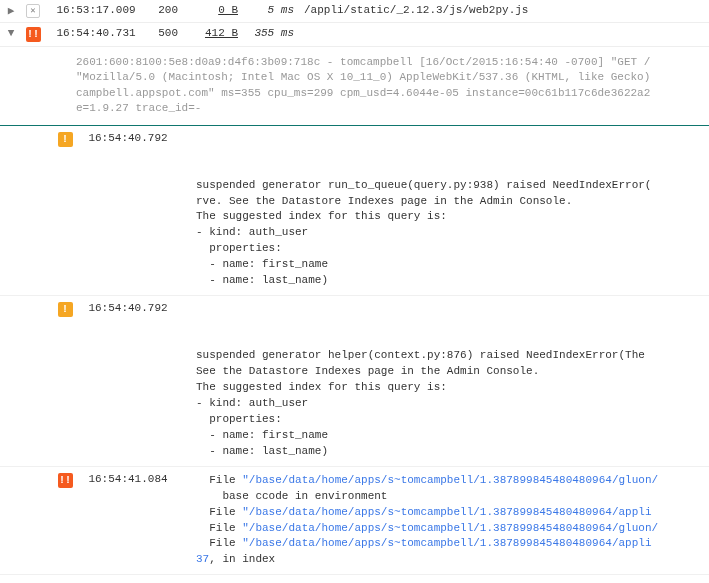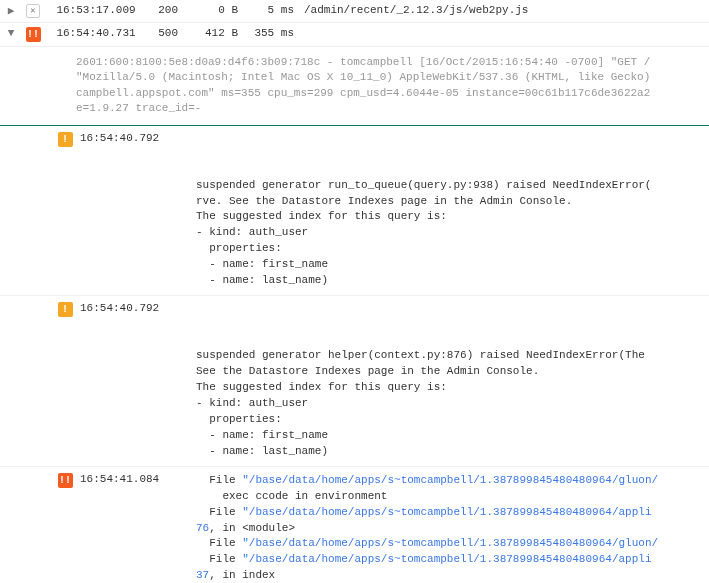--- a/index.html
+++ b/index.html
@@ -40,26 +40,28 @@
       width: 40px;
       text-align: right;
       flex-shrink: 0;
       padding-right: 6px;
     }
     .bytes-col {
       width: 60px;
       text-align: right;
       flex-shrink: 0;
       padding-right: 6px;
+      text-decoration: underline;
     }
     .duration-col {
       width: 60px;
       text-align: right;
       flex-shrink: 0;
       padding-right: 10px;
+      font-style: italic;
     }
     .path-col {
       flex: 1;
       color: #333;
       overflow: hidden;
       white-space: nowrap;
     }
     .badge-error {
       display: inline-block;
       width: 15px;
@@ -111,20 +113,21 @@
     }
     .sub-icon-col {
       width: 22px;
       text-align: center;
       flex-shrink: 0;
     }
     .sub-timestamp-col {
       width: 100px;
       flex-shrink: 0;
       padding-left: 4px;
+      text-align: center;
     }
     .sub-msg-col {
       flex: 1;
       padding-left: 20px;
       white-space: pre;
       line-height: 1.45;
       overflow: hidden;
       margin-top: 46px;
     }
     a.tb-link {
@@ -144,21 +147,21 @@
 </head>
 <body>
 
 <div class="log-row">
   <span class="expand-col">▶</span>
   <span class="icon-col"><span class="icon-x">✕</span></span>
   <span class="timestamp-col">16:53:17.009</span>
   <span class="status-col">200</span>
   <span class="bytes-col">0 B</span>
   <span class="duration-col">5 ms</span>
-  <span class="path-col">/admin/recent/_2.12.3/js/web2py.js</span>
+  <span class="path-col">/appli/static/_2.12.3/js/web2py.js</span>
 </div>
 
 <div class="log-row">
   <span class="expand-col">▼</span>
   <span class="icon-col"><span class="badge-error">!!</span></span>
   <span class="timestamp-col">16:54:40.731</span>
   <span class="status-col">500</span>
   <span class="bytes-col">412 B</span>
   <span class="duration-col">355 ms</span>
 </div>
@@ -190,20 +193,19 @@
   properties:
   - name: first_name
   - name: last_name)</span>
 </div>
 
 <div class="sub-row" style="align-items:flex-start;">
   <span class="sub-icon-col"><span class="badge-error">!!</span></span>
   <span class="sub-timestamp-col">16:54:41.084</span>
   <span class="indent-pad" id="tb-cell">
       <div style="white-space:pre;">  File <a class="tb-link">"/base/data/home/apps/s~tomcampbell/1.387899845480480964/gluon/</a></div>
-      <div style="white-space:pre;">    exec ccode in environment</div>
+      <div style="white-space:pre;">    base ccode in environment</div>
       <div style="white-space:pre;">  File <a class="tb-link">"/base/data/home/apps/s~tomcampbell/1.387899845480480964/appli</a></div>
-      <div style="white-space:pre;"><span class="ln">76</span>, in &lt;module&gt;</div>
       <div style="white-space:pre;">  File <a class="tb-link">"/base/data/home/apps/s~tomcampbell/1.387899845480480964/gluon/</a></div>
       <div style="white-space:pre;">  File <a class="tb-link">"/base/data/home/apps/s~tomcampbell/1.387899845480480964/appli</a></div>
       <div style="white-space:pre;"><span class="ln">37</span>, in index</div>
     </span>
 </div>
 
 </body></html>

